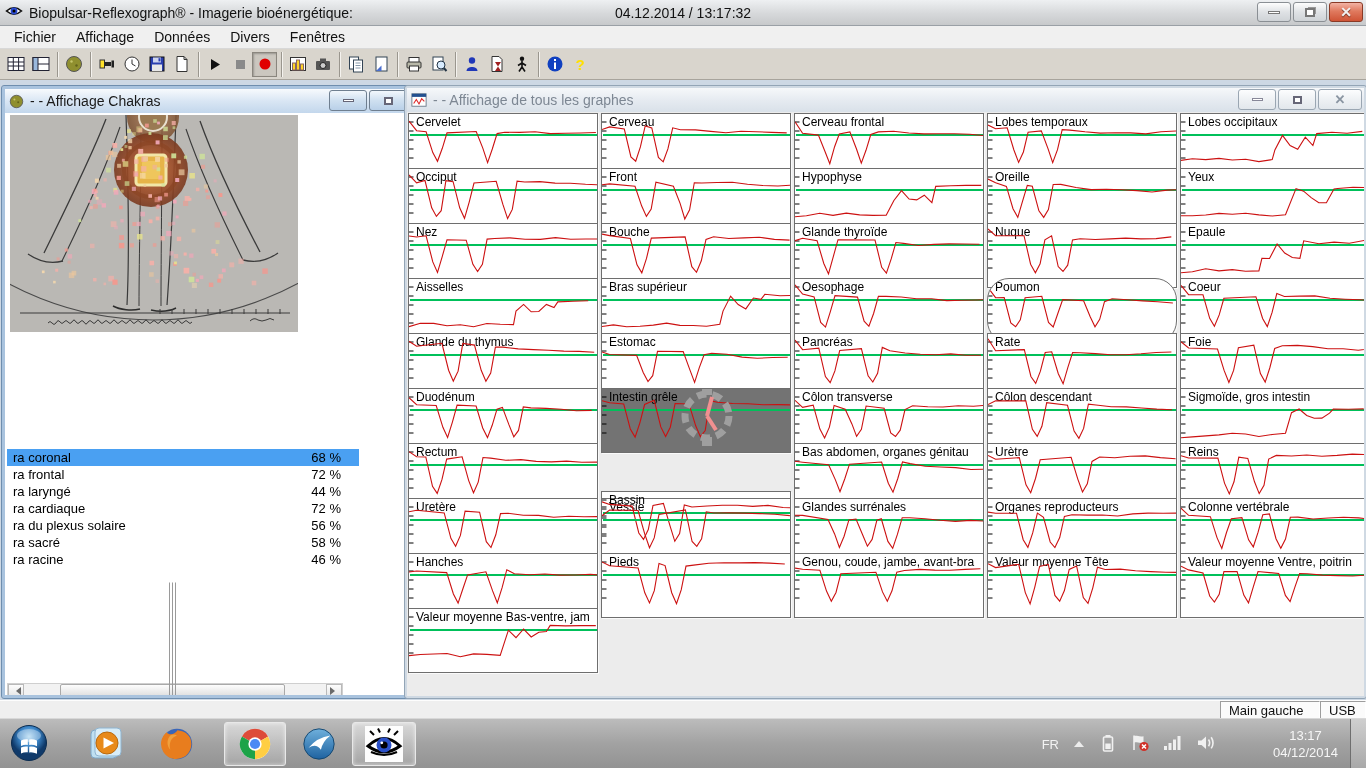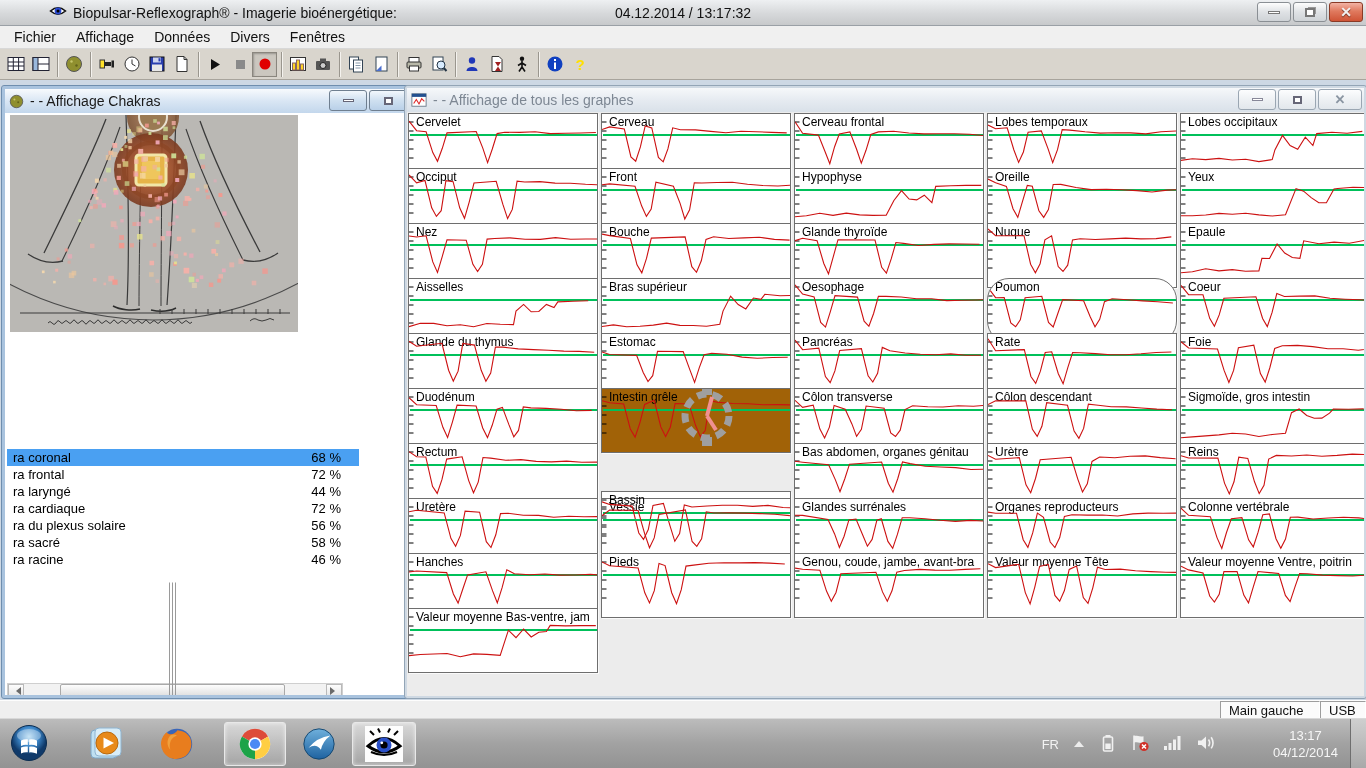--- a/index.html
+++ b/index.html
@@ -3,21 +3,21 @@
 <meta charset="utf-8">
 <style>
   html,body{margin:0;padding:0;}
   *{box-sizing:border-box;}
   body{font-family:"Liberation Sans",sans-serif;}
   #screen{position:relative;width:1366px;height:768px;overflow:hidden;background:#cdd8e4;}
 
   
   #titlebar{position:absolute;left:0;top:0;width:1366px;height:26px;
     background:linear-gradient(#eef0f2,#d6d8da 55%,#c7c9cb);border-bottom:1px solid #9aa0a6;
-    display:flex;align-items:center;font-size:14px;color:#111;padding-left:44px;}
+    display:flex;align-items:center;font-size:14px;color:#111;}
   #titlebar .appicon{margin:0 6px 0 5px;}
   #title-date{position:absolute;left:0;right:0;text-align:center;font-size:14px;color:#111;}
   .winbtns{position:absolute;right:3px;top:2px;display:flex;gap:2px;}
   .wbtn{width:34px;height:20px;border:1px solid #8a8f94;border-radius:3px;
     background:linear-gradient(#fdfdfd,#dfe2e5 50%,#cfd3d7);display:flex;align-items:center;justify-content:center;}
   .wbtn.close{background:linear-gradient(#f2b3a4,#e07a5f 45%,#cf5436);border-color:#8a3a26;}
   .glyph-min{width:12px;height:3px;background:#fff;border:1px solid #777;}
   .glyph-rest{width:10px;height:9px;border:2px solid #777;background:#fff;box-shadow:2px -2px 0 -1px #999;}
   .glyph-x{font-weight:bold;color:#f2f2f2;text-shadow:0 1px 1px #6a2a1a;font-size:14px;line-height:1;}
 
@@ -78,21 +78,21 @@
     background:repeating-linear-gradient(#9a9a9a 0 1px,transparent 1px 3px);}
   #hscroll{position:absolute;left:2px;top:570px;width:336px;height:16px;background:#f2f2f2;border:1px solid #cfcfcf;}
   #hscroll .sbtn{top:0;height:14px;width:16px;}
   #hscroll .sbtn.left{left:0;} #hscroll .sbtn.right{left:auto;right:0;}
   #hthumb{position:absolute;top:0;left:52px;width:225px;height:14px;background:linear-gradient(#fdfdfd,#dcdcdc);border:1px solid #a9a9a9;border-radius:2px;}
   #hthumb .grip{transform:translateY(-50%) rotate(90deg);}
 
   
   #graphs-grid{position:absolute;left:0;top:0;right:0;bottom:0;}
   .gcell{position:absolute;width:190px;height:65px;background:#fff;border:1px solid #6e6e6e;box-shadow:1px 1px 0 #fafafa;overflow:hidden;}
-  .gcell.hl{background:#a16207;}
+  .gcell.hl{background:#737373;}
   .glabel{position:absolute;left:7px;top:1px;font-size:12px;color:#000;white-space:nowrap;z-index:1;}
   .gsvg{position:absolute;left:0;top:0;z-index:2;}
   .busy{position:absolute;left:72px;top:-4px;z-index:3;}
 
   
   #statusbar{position:absolute;left:0;top:700px;width:1366px;height:18px;background:#efefef;
     border-top:1px solid #fdfdfd;display:flex;font-size:13px;color:#111;}
   .scell{border:1px solid;border-color:#9d9d9d #fff #fff #9d9d9d;background:#fbfbfb;height:18px;display:flex;align-items:center;padding:0 8px;}
   #scell-main{flex:1;background:#efefef;border-color:transparent;}
   #scell-hand{width:100px;}

